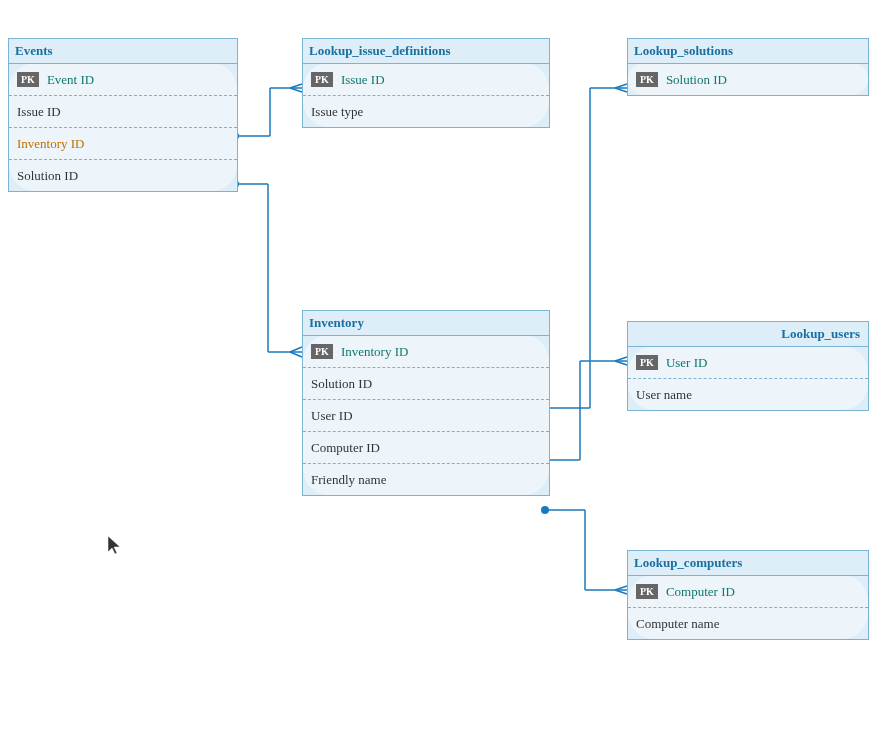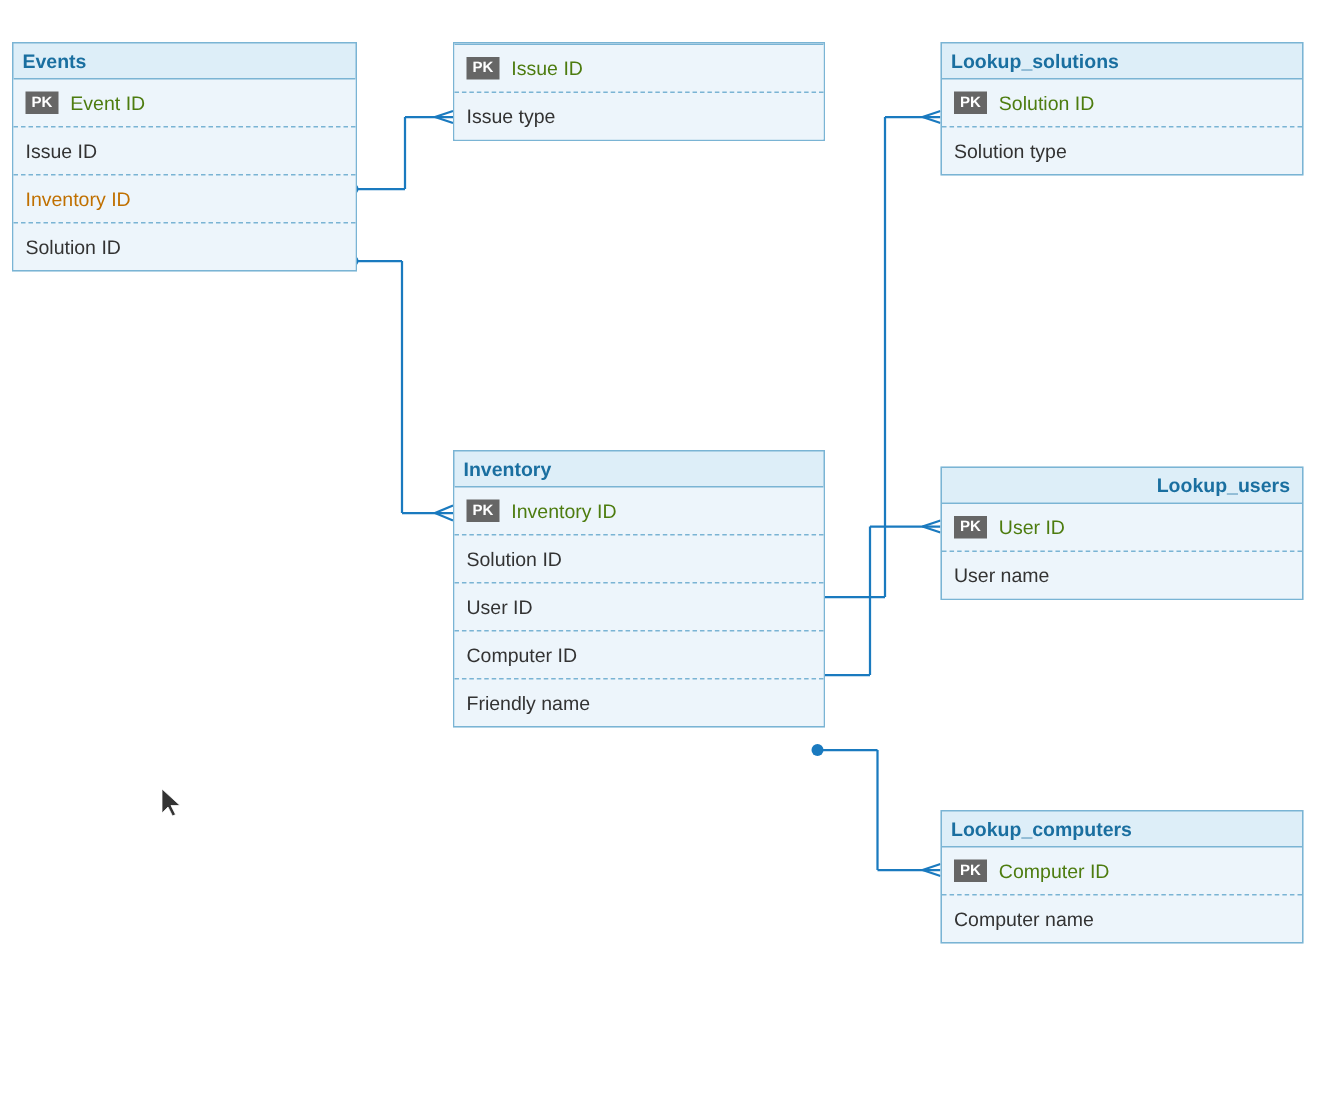--- a/index.html
+++ b/index.html
@@ -9,42 +9,44 @@
       font-size: 13px;
       color: #333;
       width: 882px;
       height: 744px;
       overflow: hidden;
       position: relative;
     }
 
     .diagram-area {
       position: absolute;
-      top: 6px; left: 0;
+      top: 16px; left: 0;
       width: 882px;
       height: 539px;
+      font-family: Liberation Serif, serif;
     }
 
     .db-table {
       position: absolute;
       background: #ddeef8;
       border: 1px solid #7ab4d4;
       min-width: 160px;
     }
 
     .db-table-header {
       color: #1a6fa0;
       font-weight: bold;
       font-size: 13px;
       padding: 4px 8px 4px 6px;
       background: transparent;
     }
 
     .db-table-body {
       background: #edf5fb;
+      border-radius: 26px;
     }
 
     .db-row {
       display: flex;
       align-items: center;
       padding: 6px 10px 6px 8px;
       border-top: 1px dashed #7ab4d4;
       min-height: 32px;
     }
 
@@ -64,21 +66,21 @@
 
     .field-name {
       color: #333;
     }
 
     .field-name-fk {
       color: #c07000;
     }
 
     .field-name-pk {
-      color: #4d7c0f;
+      color: #0f766e;
     }
 
     svg.connectors {
       position: absolute;
       top: 0; left: 0;
       width: 882px;
       height: 744px;
       pointer-events: none;
     }
 
@@ -168,40 +170,38 @@
       <div class="db-row">
         <span class="field-name field-name-fk">Inventory ID</span>
       </div>
       <div class="db-row">
         <span class="field-name">Solution ID</span>
       </div>
     </div>
   </div>
 
   <div class="db-table" style="left: 302px; top: 22px; width: 248px;">
+    <div class="db-table-header">Lookup_issue_definitions</div>
     <div class="db-table-body">
       <div class="db-row db-row-first">
         <span class="pk-badge">PK</span>
         <span class="field-name field-name-pk">Issue ID</span>
       </div>
       <div class="db-row">
         <span class="field-name">Issue type</span>
       </div>
     </div>
   </div>
 
   <div class="db-table" style="left: 627px; top: 22px; width: 242px;">
     <div class="db-table-header">Lookup_solutions</div>
     <div class="db-table-body">
       <div class="db-row db-row-first">
         <span class="pk-badge">PK</span>
         <span class="field-name field-name-pk">Solution ID</span>
-      </div>
-      <div class="db-row">
-        <span class="field-name">Solution type</span>
       </div>
     </div>
   </div>
 
   <div class="db-table" style="left: 302px; top: 294px; width: 248px;">
     <div class="db-table-header">Inventory</div>
     <div class="db-table-body">
       <div class="db-row db-row-first">
         <span class="pk-badge">PK</span>
         <span class="field-name field-name-pk">Inventory ID</span>

